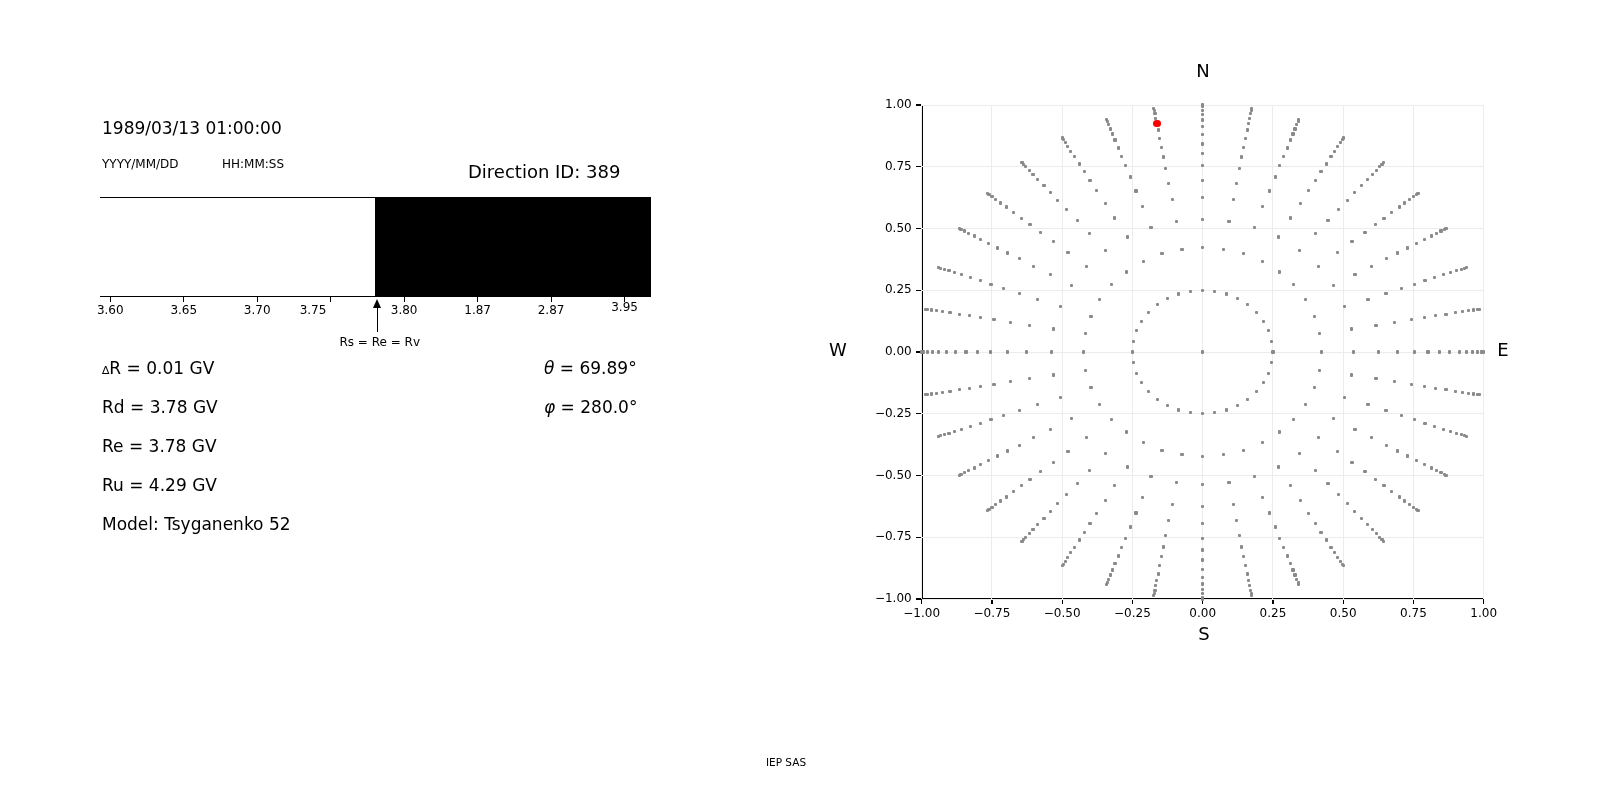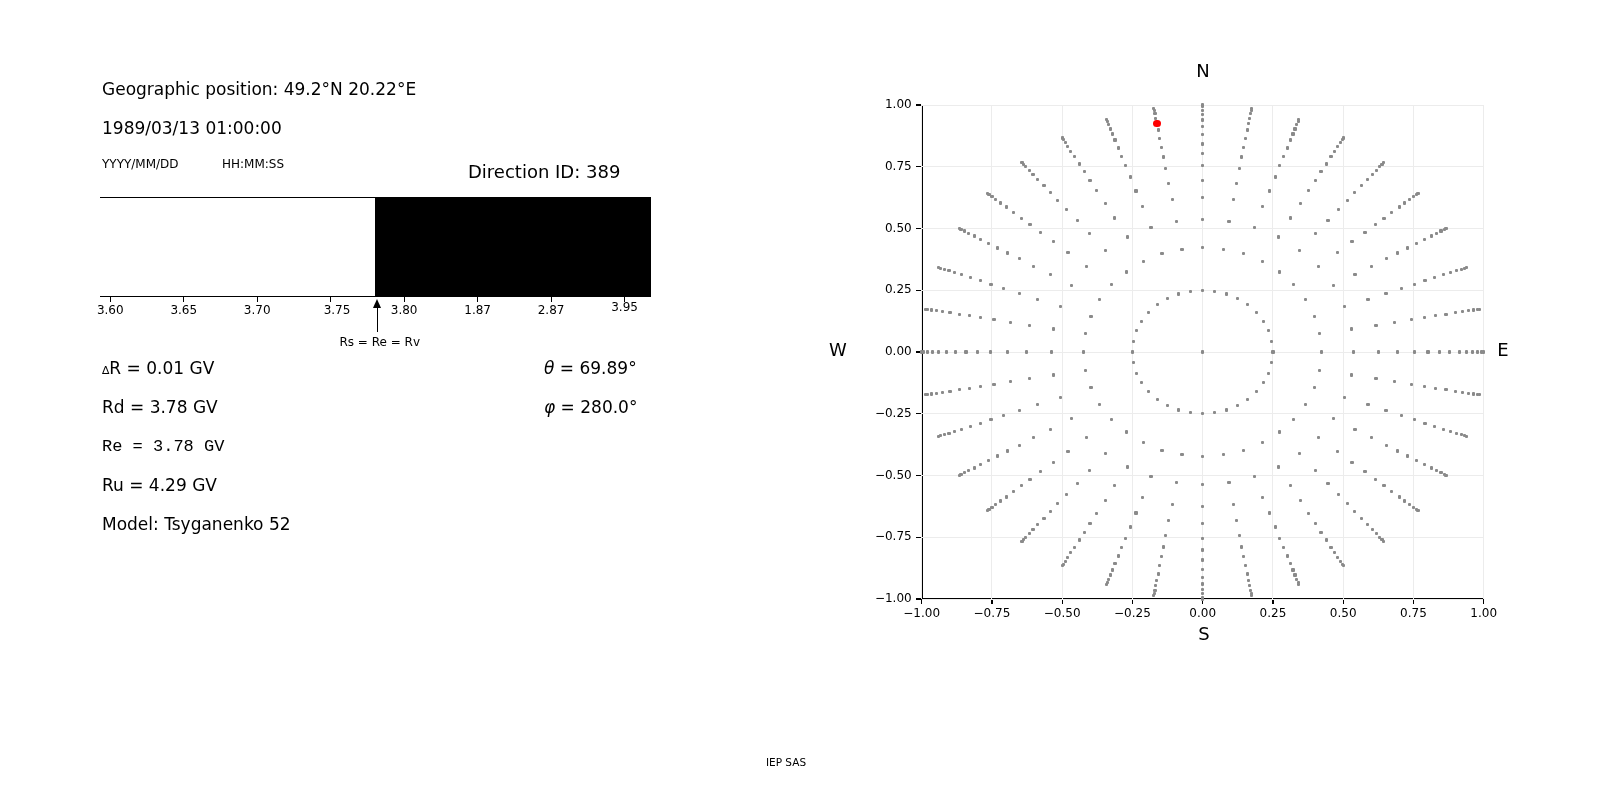--- a/index.html
+++ b/index.html
@@ -27,37 +27,36 @@
   #arrow-head{position:absolute;width:0;height:0;
               border-left:4.5px solid transparent;border-right:4.5px solid transparent;
               border-bottom:9px solid #000;}
   #arrow-stem{position:absolute;width:1.3px;background:#000;}
 </style>
 </head>
 <body>
 
 <div id="fig">
 
-  <div class="t fs17" style="left:102px;top:80px;">Geographic position: 49.2°N 20.22°E</div>
   <div class="t fs17" style="left:102px;top:119px;">1989/03/13 01:00:00</div>
   <div class="t fs12" style="left:102px;top:158px;">YYYY/MM/DD</div>
   <div class="t fs12" style="left:222px;top:158px;">HH:MM:SS</div>
   <div class="t fs18" style="left:468px;top:162px;">Direction ID: 389</div>
 
   <div id="penumbra-box"></div>
   <div id="penumbra-axis"></div>
   <div id="arrow-stem" style="left: 377.165px; top: 305px; height: 27px;"></div>
   <div id="arrow-head" style="left: 373.265px; top: 299px;"></div>
   <div class="t fs12 center" id="arrow-label" style="left: 379.765px; top: 336px;">Rs = Re = Rv</div>
 
   <div class="t fs17" style="left:102px;top:359px;">
     <span class="delta">∆</span><span>R = 0.01 GV</span>
   </div>
   <div class="t fs17" style="left:102px;top:398px;">Rd = 3.78 GV</div>
-  <div class="t fs17" style="left:102px;top:437px;font-family:Liberation Mono, monospace;">Re = 3.78 GV</div>
+  <div class="t fs17" style="left:102px;top:437px;">Re = 3.78 GV</div>
   <div class="t fs17" style="left:102px;top:476px;">Ru = 4.29 GV</div>
   <div class="t fs17" style="left:102px;top:515px;">Model: Tsyganenko 52</div>
   <div class="t fs17" style="left:544px;top:359px;">
     <span class="greek">θ</span><span> = 69.89°</span>
   </div>
   <div class="t fs17" style="left:544px;top:398px;">
     <span class="greek">φ</span><span> = 280.0°</span>
   </div>
 
   <div id="plot-layer"></div>
@@ -72,21 +71,21 @@
 
 <div style="position: absolute; left: 100px; top: 198px; width: 274.765px; height: 98px; background: rgb(255, 255, 255); z-index: 1;"></div>
     <div style="position: absolute; left: 374.765px; top: 198px; width: 276.235px; height: 98px; background: rgb(0, 0, 0); z-index: 1;"></div>
     <div class="tick" style="left: 109.785px; top: 297px; width: 1.2px; height: 5px;"></div>
     <div class="btick-label" style="left: 88.2853px; top: 303px;">3.60</div>
     <div class="tick" style="left: 183.252px; top: 297px; width: 1.2px; height: 5px;"></div>
     <div class="btick-label" style="left: 161.752px; top: 303px;">3.65</div>
     <div class="tick" style="left: 256.719px; top: 297px; width: 1.2px; height: 5px;"></div>
     <div class="btick-label" style="left: 235.219px; top: 303px;">3.70</div>
     <div class="tick" style="left: 330.185px; top: 297px; width: 1.2px; height: 5px;"></div>
-    <div class="btick-label" style="left: 315px; top: 303px;">3.75</div>
+    <div class="btick-label" style="left: 291px; top: 303px;">3.75</div>
     <div class="tick" style="left: 403.652px; top: 297px; width: 1.2px; height: 5px;"></div>
     <div class="btick-label" style="left: 382.152px; top: 303px;">3.80</div>
     <div class="tick" style="left: 477.119px; top: 297px; width: 1.2px; height: 5px;"></div>
     <div class="btick-label" style="left: 455.619px; top: 303px;">1.87</div>
     <div class="tick" style="left: 550.585px; top: 297px; width: 1.2px; height: 5px;"></div>
     <div class="btick-label" style="left: 529.085px; top: 303px;">2.87</div>
     <div class="tick" style="left: 624.052px; top: 297px; width: 1.2px; height: 5px;"></div>
     <div class="btick-label" style="left: 602.552px; top: 300px;">3.95</div>
     <div class="gl" style="position: absolute; left: 921.2px; top: 105px; width: 1px; height: 494px; background: rgb(236, 236, 236);"></div>
     <div class="gl" style="position: absolute; left: 921.7px; top: 104.5px; width: 562px; height: 1px; background: rgb(236, 236, 236);"></div>

